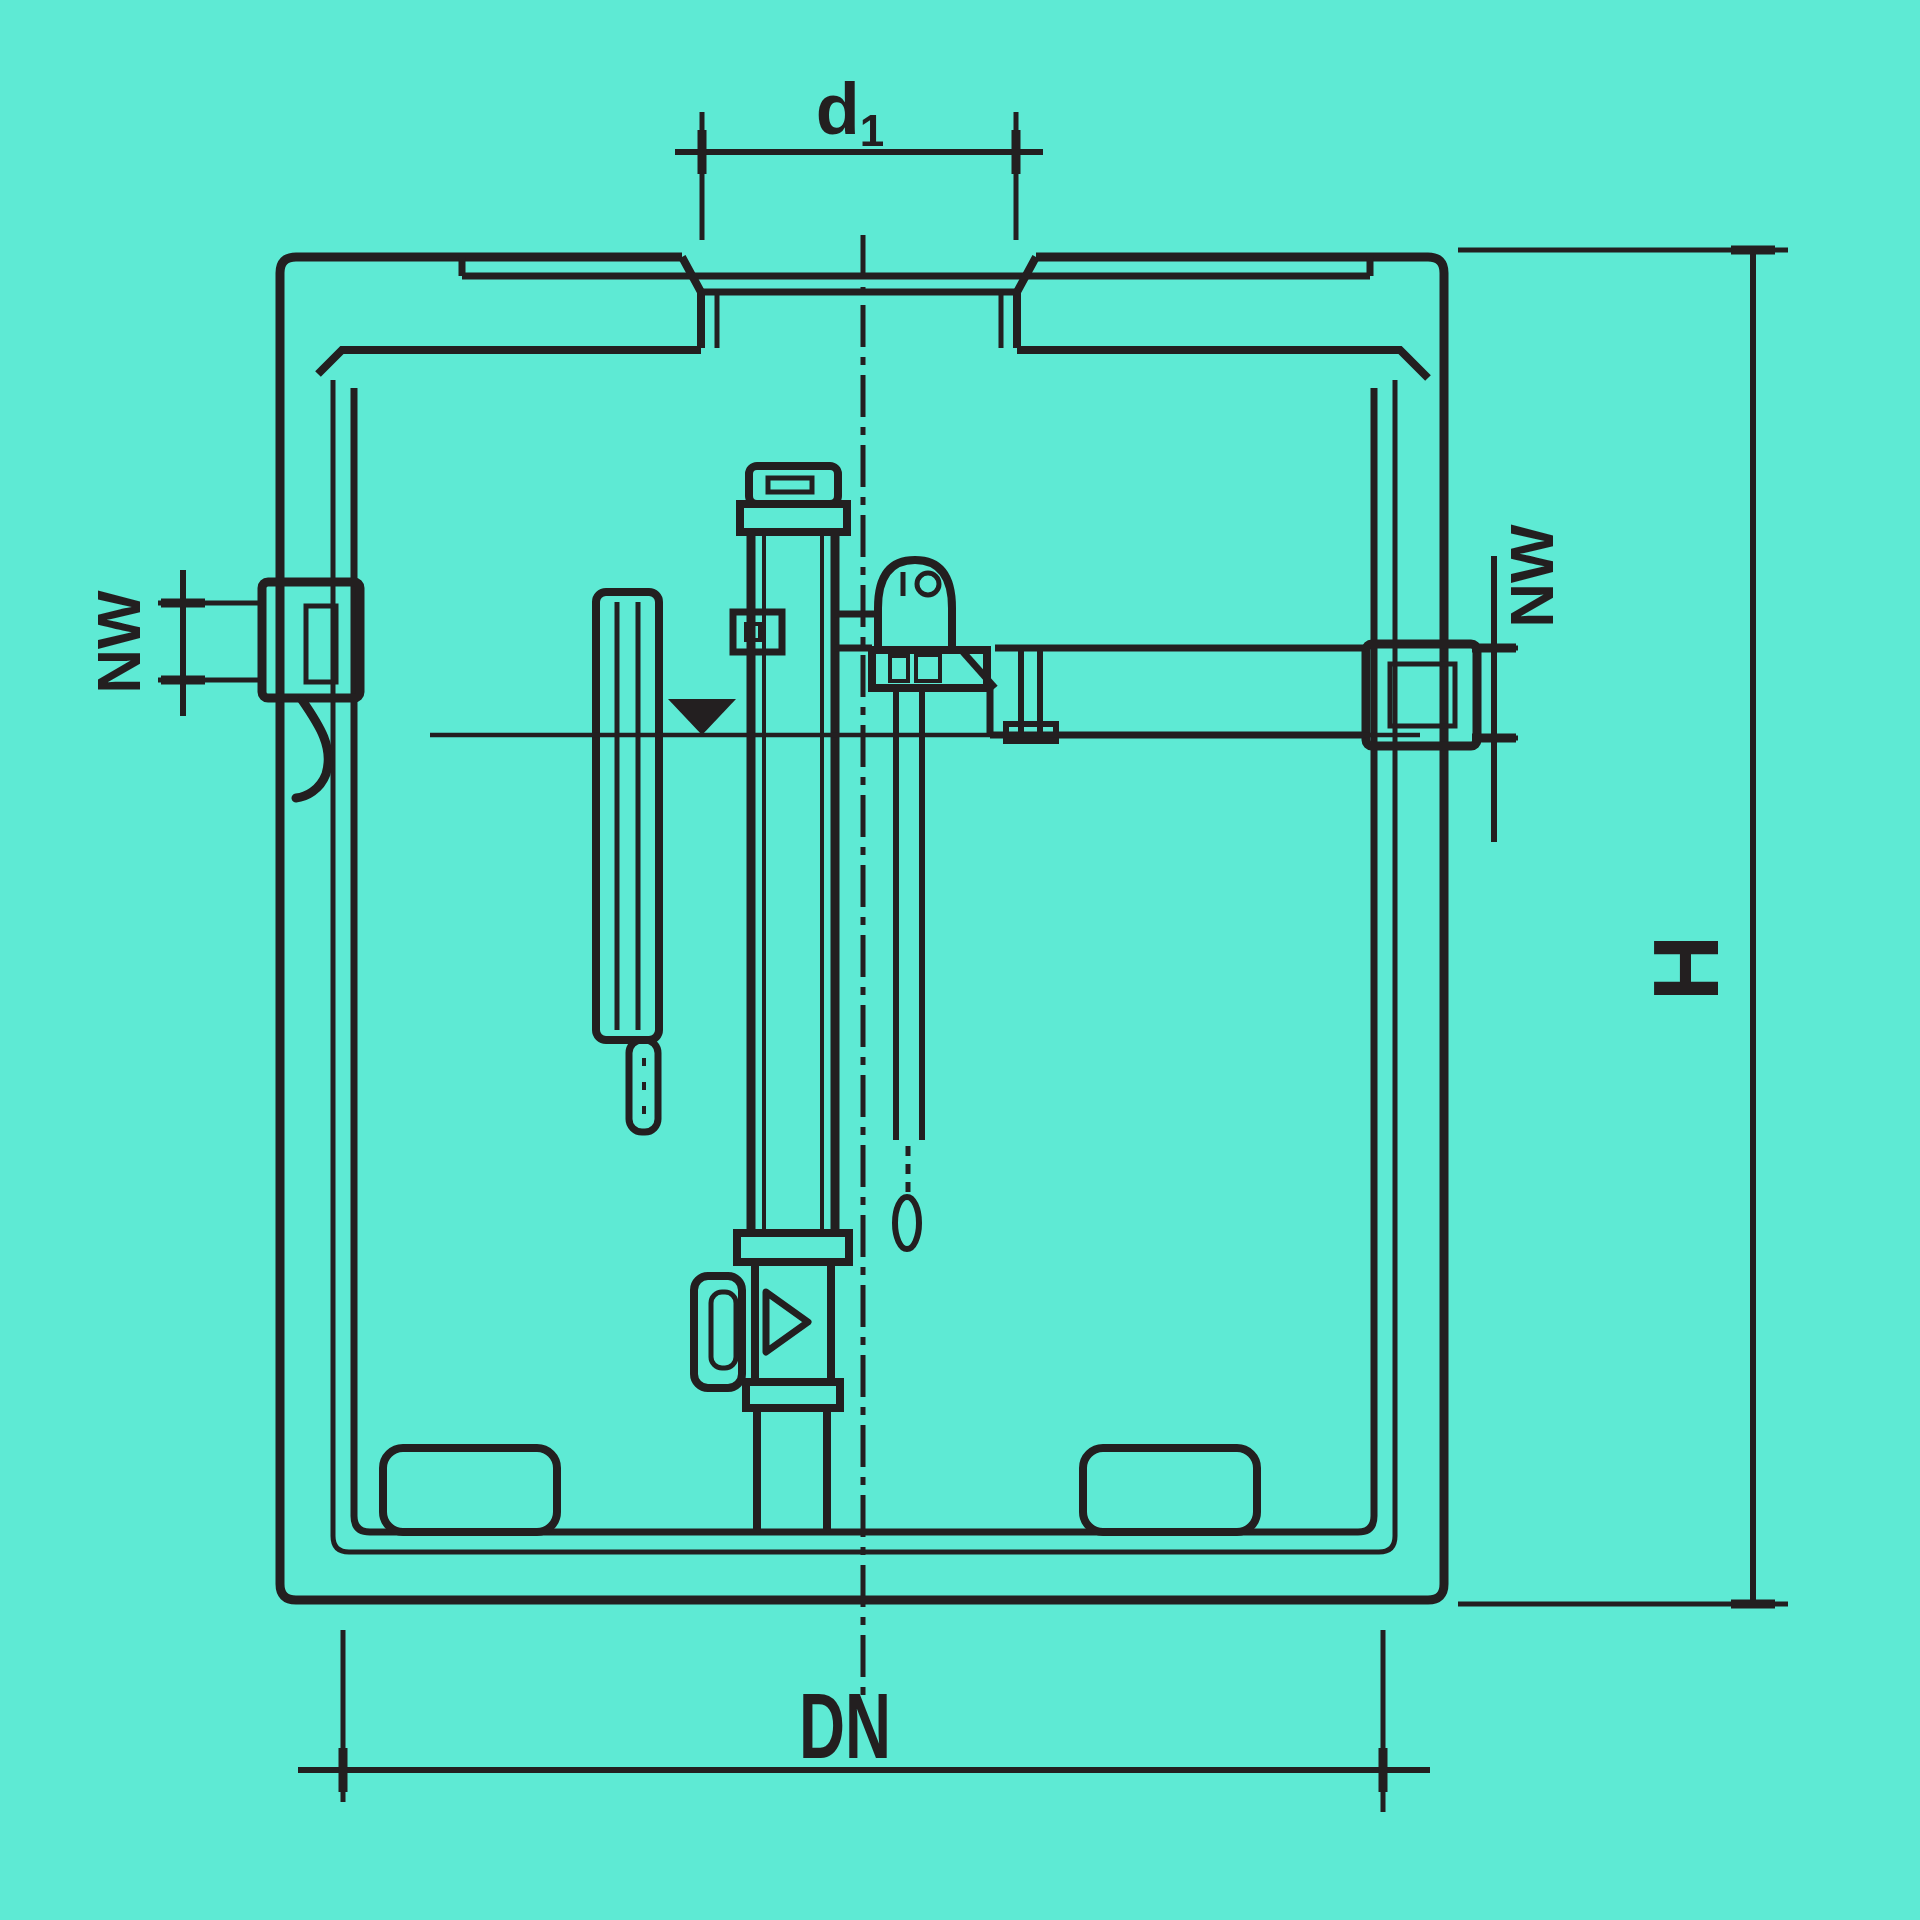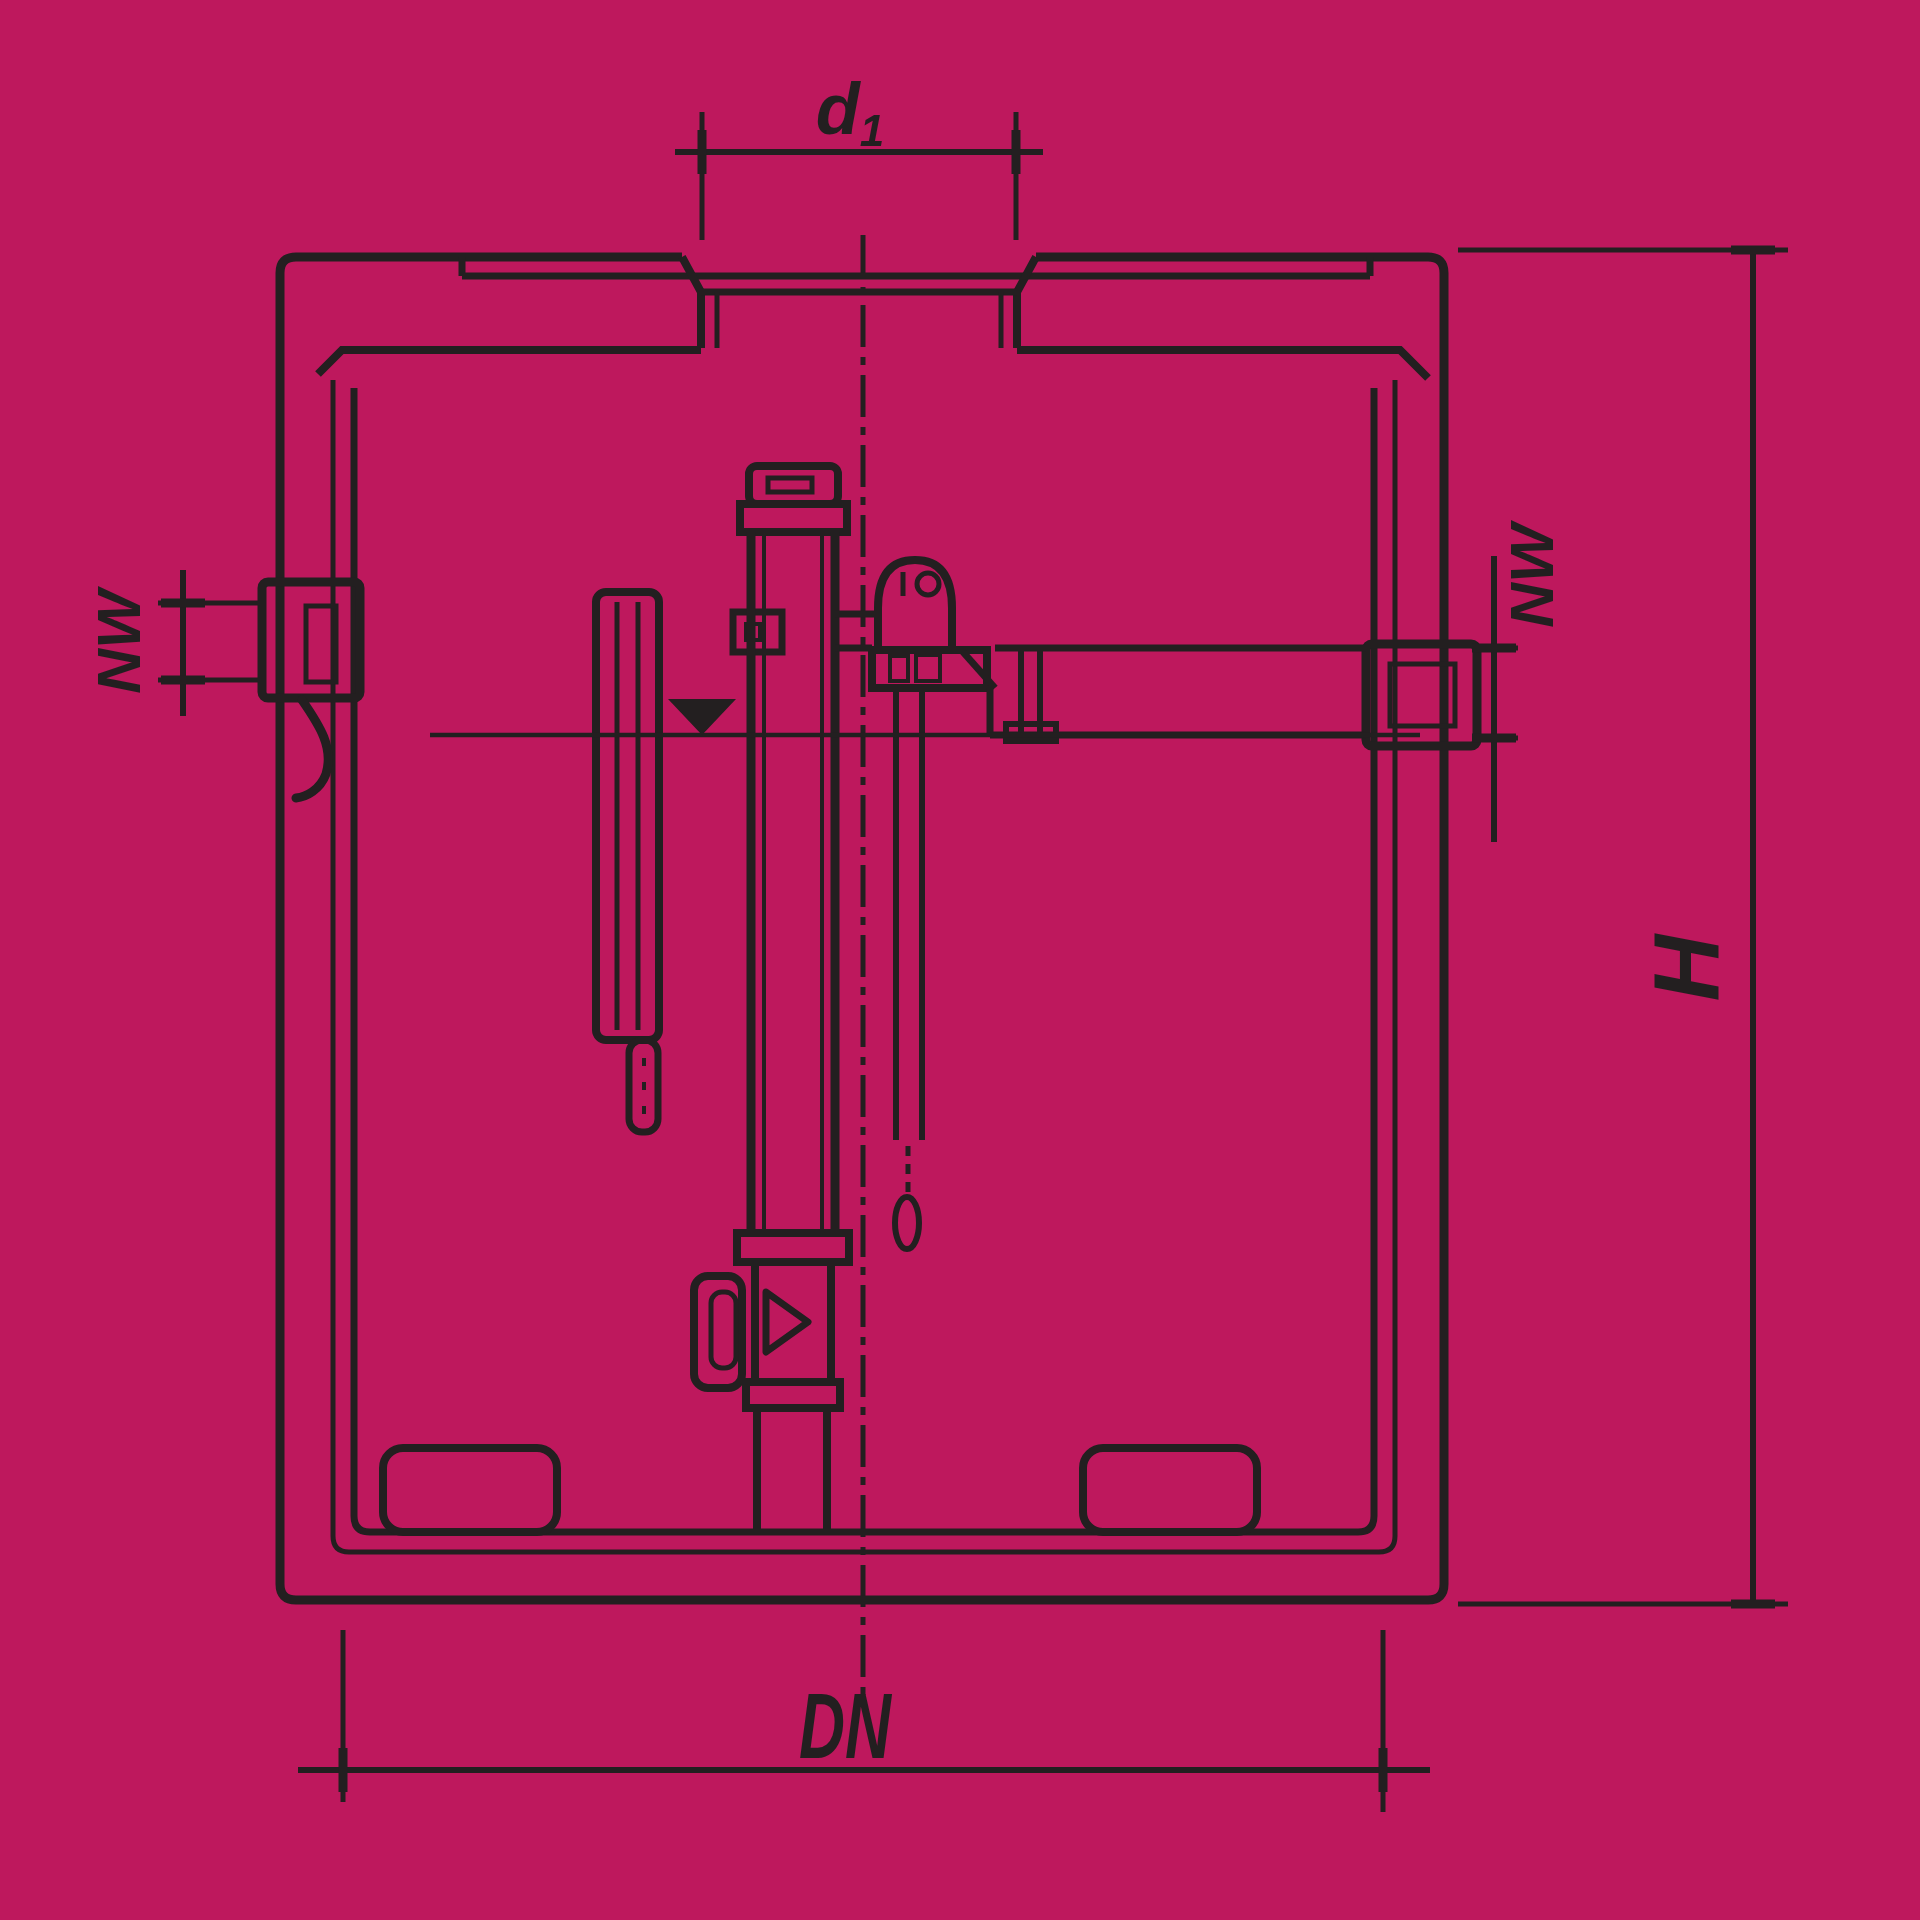--- a/index.html
+++ b/index.html
@@ -1,20 +1,19 @@
 <!DOCTYPE html>
 <html><head>
 <meta charset="utf-8">
 <style>
   html,body{margin:0;padding:0;}
   .page{
     width:1920px;height:1920px;position:relative;
-    background:#be185d;overflow:hidden;
+    background:#5eead4;overflow:hidden;
     font-family:"Liberation Sans", sans-serif;
-    font-style:italic;
   }
   svg text{font-family:"Liberation Sans", sans-serif;font-weight:bold;}
   .lines{fill:none;stroke:#231f20;}
 </style>
 </head>
 <body>
 
 <div class="page">
   <svg width="1920" height="1920" viewBox="0 0 1920 1920">
 

